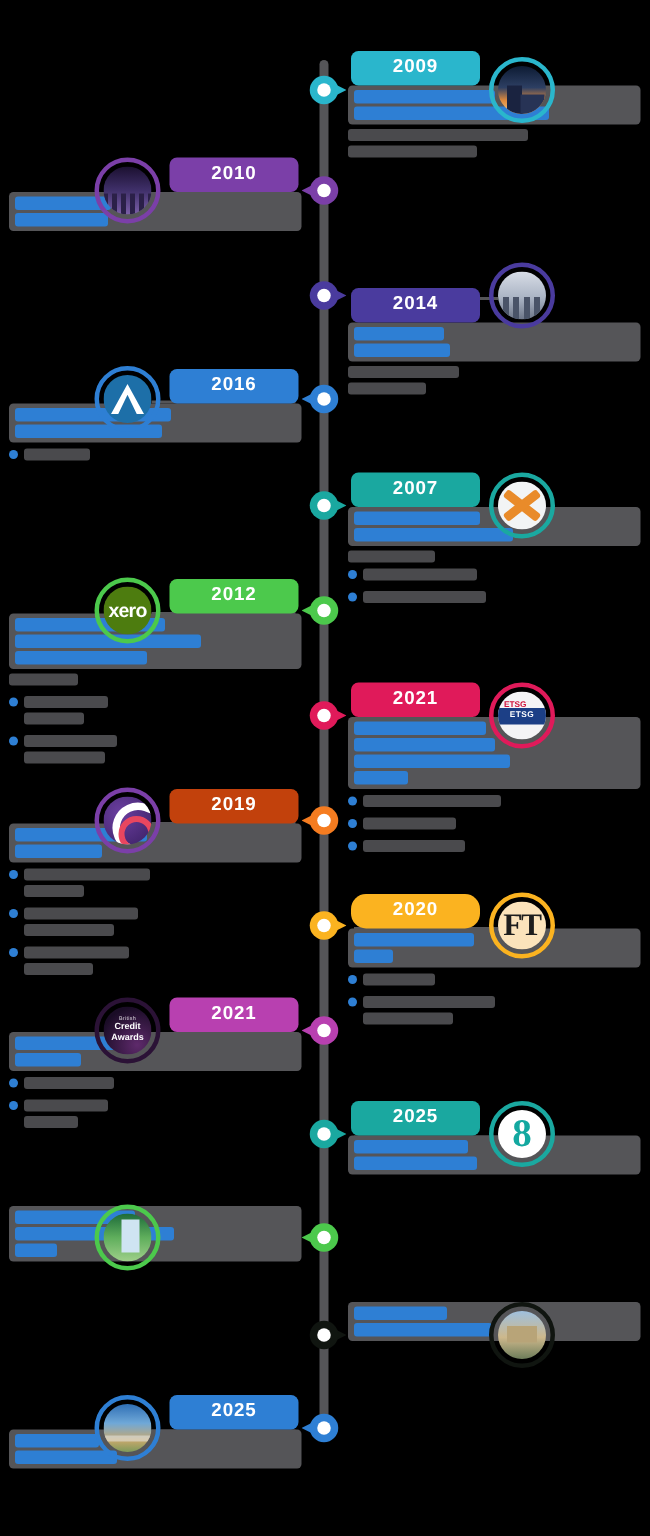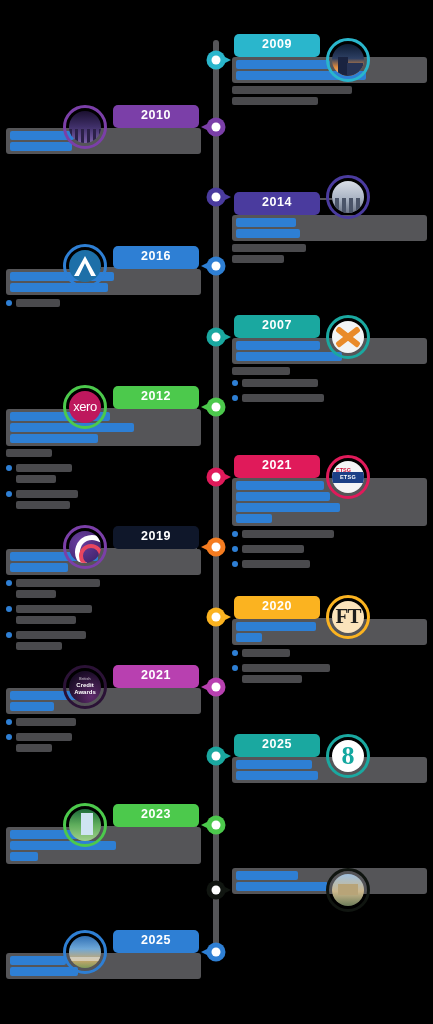--- a/index.html
+++ b/index.html
@@ -234,23 +234,23 @@
     width: 28px; height: 6px;
     background: #e98b2a;
     border-radius: 2px;
   }
   .art-cross::before { transform: translate(-50%,-50%) rotate(38deg); }
   .art-cross::after  { transform: translate(-50%,-50%) rotate(-38deg); }
 
   
   .art-xero {
     width: 100%; height: 100%;
-    background: #be185d;
-    display: flex; align-items: center; justify-content: center;
-    color: #fff; font-size: 13px; font-weight: normal; letter-spacing: -.5px;
+    background: #4d7c0f;
+    display: flex; align-items: center; justify-content: center;
+    color: #fff; font-size: 13px; font-weight: bold; letter-spacing: -.5px;
   }
   
   .art-rosette {
     width: 100%; height: 100%;
     background: #f4f4f6;
     position: relative;
     display: flex; align-items: center; justify-content: center;
   }
   .art-rosette .band {
     width: 100%; height: 11px;
@@ -536,21 +536,21 @@
         <div class="node-flag" style="background: rgb(245, 124, 32);"></div>
       </div>
       <div class="connector" style="top: 548px; right: 236px; width: 96px;"></div>
       <div class="badge badge-ring" style="border-color: rgb(123, 63, 168); top: 525px; left: 63px;">
         <div class="badge-inner">
           <div class="art-ribbon"></div>
         </div>
       </div>
       <div class="entry side-left" style="top: 526px; left: 0px; width: 433px;">
         <div class="content" style="top: 0px;">
-          <div class="year-row"><div class="year-pill" style="background: #0f172a;">2019</div></div>
+          <div class="year-row"><div class="year-pill" style="background: #c2410c;">2019</div></div>
           <div class="plate">
             <div class="bar lead" style="width: 88px;"></div>
             <div class="bar lead" style="width: 58px;"></div>
           </div>
           <div class="bullets">
             <div class="bullet-row">
               <div class="bullet-dot"></div>
               <div class="bullet-bars">
                 <div class="bar body" style="width: 84px;"></div>
                 <div class="bar body" style="width: 40px;"></div>
@@ -578,21 +578,21 @@
         <div class="node-flag" style="background: rgb(251, 179, 32);"></div>
       </div>
       <div class="connector" style="top: 618px; left: 236px; width: 96px;"></div>
       <div class="badge badge-ring" style="border-color: rgb(251, 179, 32); top: 595px; left: 326px;">
         <div class="badge-inner">
           <div class="art-ft">FT</div>
         </div>
       </div>
       <div class="entry side-right" style="top: 596px; left: 0px; width: 433px;">
         <div class="content" style="top: 0px;">
-          <div class="year-row"><div class="year-pill" style="background: rgb(251, 179, 32);">2020</div></div>
+          <div class="year-row"><div class="year-pill" style="background: rgb(251, 179, 32); border-radius: 10px;">2020</div></div>
           <div class="plate">
             <div class="bar lead" style="width: 80px;"></div>
             <div class="bar lead" style="width: 26px;"></div>
           </div>
           <div class="bullets">
             <div class="bullet-row">
               <div class="bullet-dot"></div>
               <div class="bullet-bars">
                 <div class="bar body" style="width: 48px;"></div>
               </div>
@@ -668,21 +668,20 @@
         <div class="node-flag" style="background: rgb(76, 201, 76);"></div>
       </div>
       <div class="connector" style="top: 826px; right: 236px; width: 96px;"></div>
       <div class="badge badge-ring" style="border-color: rgb(76, 201, 76); top: 803px; left: 63px;">
         <div class="badge-inner">
           <div class="art-green"></div>
         </div>
       </div>
       <div class="entry side-left" style="top: 804px; left: 0px; width: 433px;">
         <div class="content" style="top: 0px;">
-          <div class="year-row"><div class="year-pill" style="background: rgb(76, 201, 76);">2023</div></div>
           <div class="plate">
             <div class="bar lead" style="width: 80px;"></div>
             <div class="bar lead" style="width: 106px;"></div>
             <div class="bar lead" style="width: 28px;"></div>
           </div>
         </div>
       </div>
       <div class="node" style="top: 890px; background: rgb(16, 21, 16);"></div>
       <div class="entry side-right" style="top: 890px; left: 0px; width: 433px; height: 0px;">
         <div class="node-flag" style="background: rgb(16, 21, 16);"></div>

